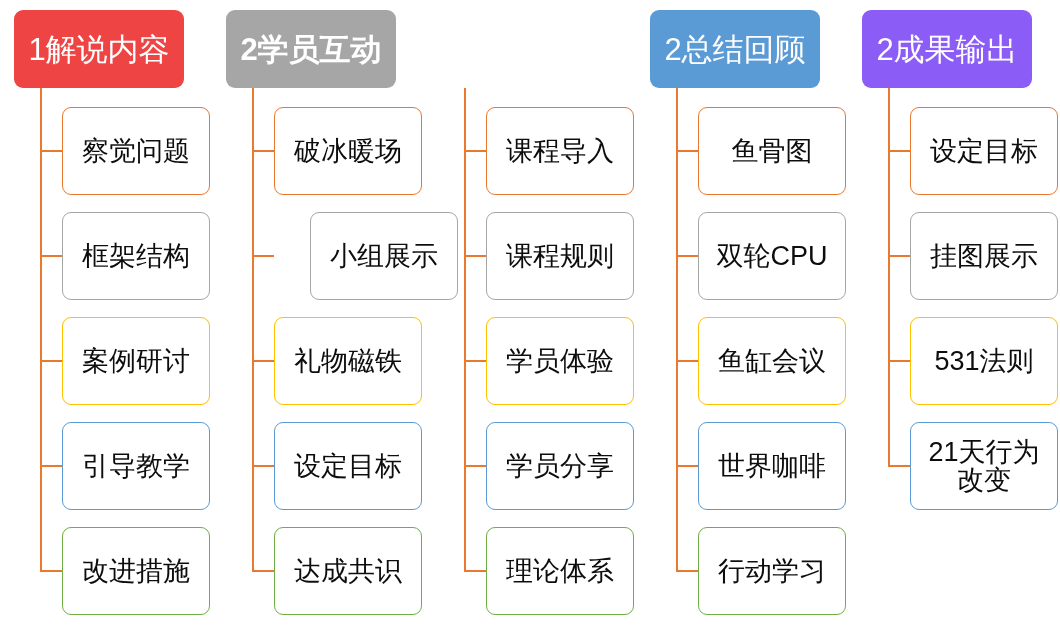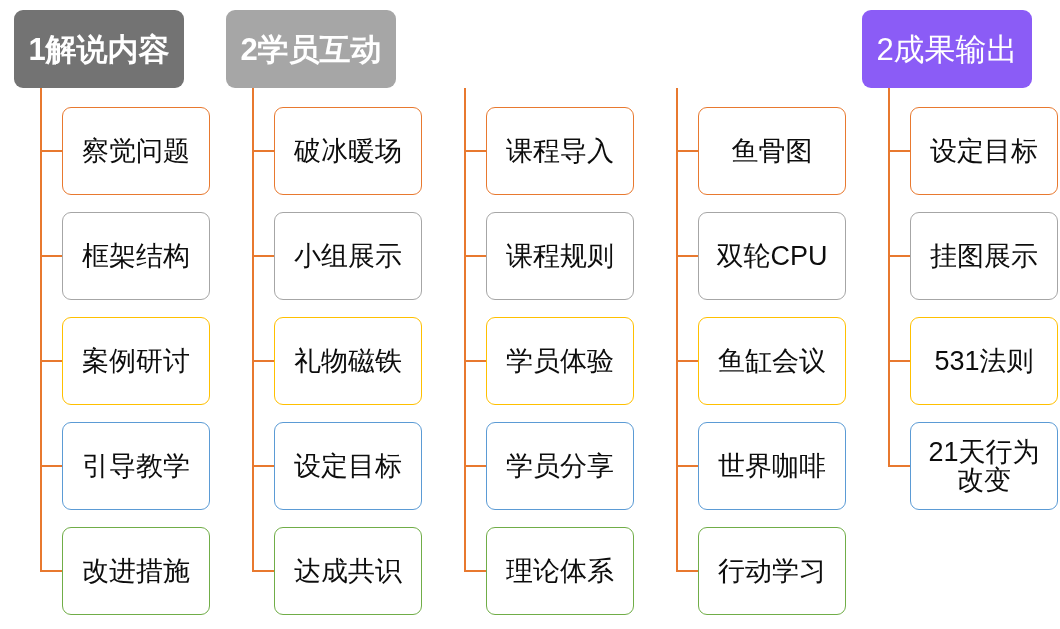--- a/index.html
+++ b/index.html
@@ -97,21 +97,21 @@
   }
   .child-label.two-line {
     line-height: 1.05;
   }
 </style>
 </head>
 <body>
 
 <div id="diagram">
     <div class="column" style="left: 0px;">
-      <div class="header" style="background: #737373; font-weight: bold;">
+      <div class="header" style="background: #ef4444;">
         <span class="header-label" style="color: rgb(255, 255, 255);">1解说内容</span>
       </div>
       <div class="trunk" style="top: 88px; height: 483px; background: rgb(232, 121, 47);"></div>
       <div class="child-row" style="top: 107px;">
         <div class="stub" style="background: rgb(232, 121, 47);"></div>
         <div class="child-box" style="border-color: rgb(232, 121, 47);">
           <span class="child-label">察觉问题</span>
         </div>
       </div>
       <div class="child-row" style="top: 212px;">
@@ -145,21 +145,21 @@
       </div>
       <div class="trunk" style="top: 88px; height: 483px; background: rgb(232, 121, 47);"></div>
       <div class="child-row" style="top: 107px;">
         <div class="stub" style="background: rgb(232, 121, 47);"></div>
         <div class="child-box" style="border-color: rgb(232, 121, 47);">
           <span class="child-label">破冰暖场</span>
         </div>
       </div>
       <div class="child-row" style="top: 212px;">
         <div class="stub" style="background: rgb(232, 121, 47);"></div>
-        <div class="child-box" style="border-color: rgb(166, 166, 166);">
+        <div class="child-box" style="border-color: rgb(166, 166, 166); margin-left: 36px;">
           <span class="child-label">小组展示</span>
         </div>
       </div>
       <div class="child-row" style="top: 317px;">
         <div class="stub" style="background: rgb(232, 121, 47);"></div>
         <div class="child-box" style="border-color: rgb(255, 192, 0);">
           <span class="child-label">礼物磁铁</span>
         </div>
       </div>
       <div class="child-row" style="top: 422px;">
@@ -202,20 +202,23 @@
         </div>
       </div>
       <div class="child-row" style="top: 527px;">
         <div class="stub" style="background: rgb(232, 121, 47);"></div>
         <div class="child-box" style="border-color: rgb(112, 173, 71);">
           <span class="child-label">理论体系</span>
         </div>
       </div>
     </div>
     <div class="column" style="left: 636px;">
+      <div class="header" style="background: rgb(91, 155, 213);">
+        <span class="header-label" style="color: rgb(255, 255, 255);">2总结回顾</span>
+      </div>
       <div class="trunk" style="top: 88px; height: 483px; background: rgb(232, 121, 47);"></div>
       <div class="child-row" style="top: 107px;">
         <div class="stub" style="background: rgb(232, 121, 47);"></div>
         <div class="child-box" style="border-color: rgb(232, 121, 47);">
           <span class="child-label">鱼骨图</span>
         </div>
       </div>
       <div class="child-row" style="top: 212px;">
         <div class="stub" style="background: rgb(232, 121, 47);"></div>
         <div class="child-box" style="border-color: rgb(166, 166, 166);">

